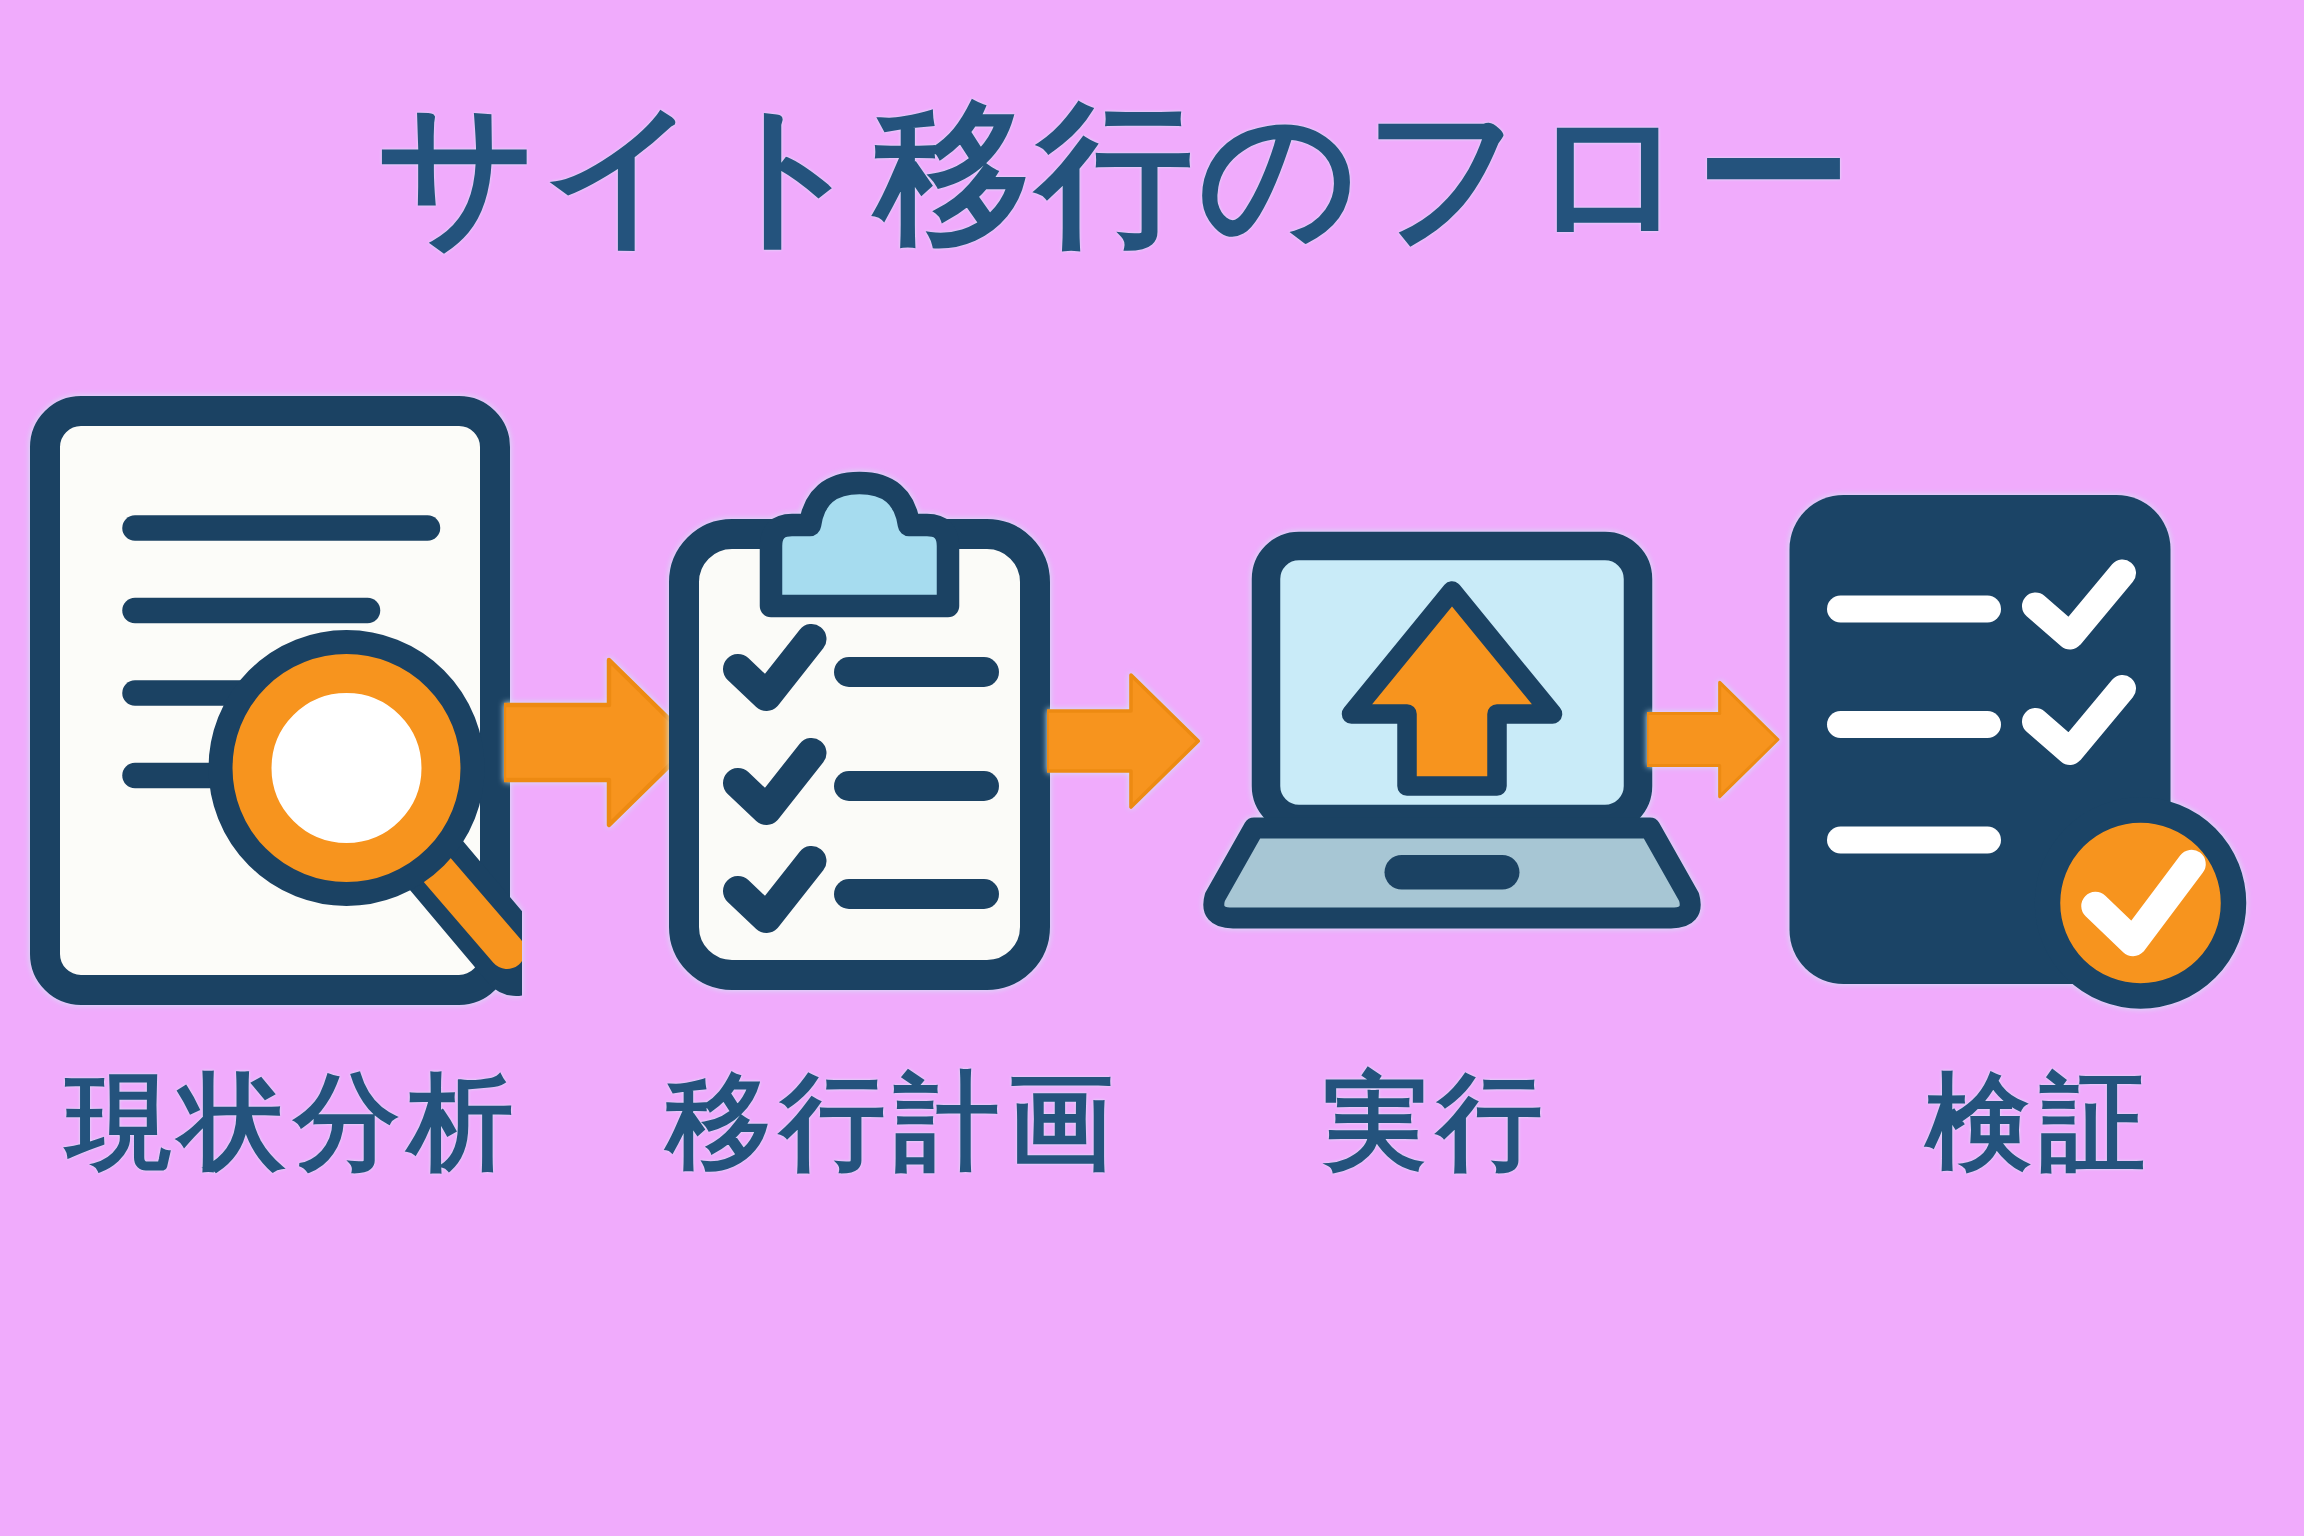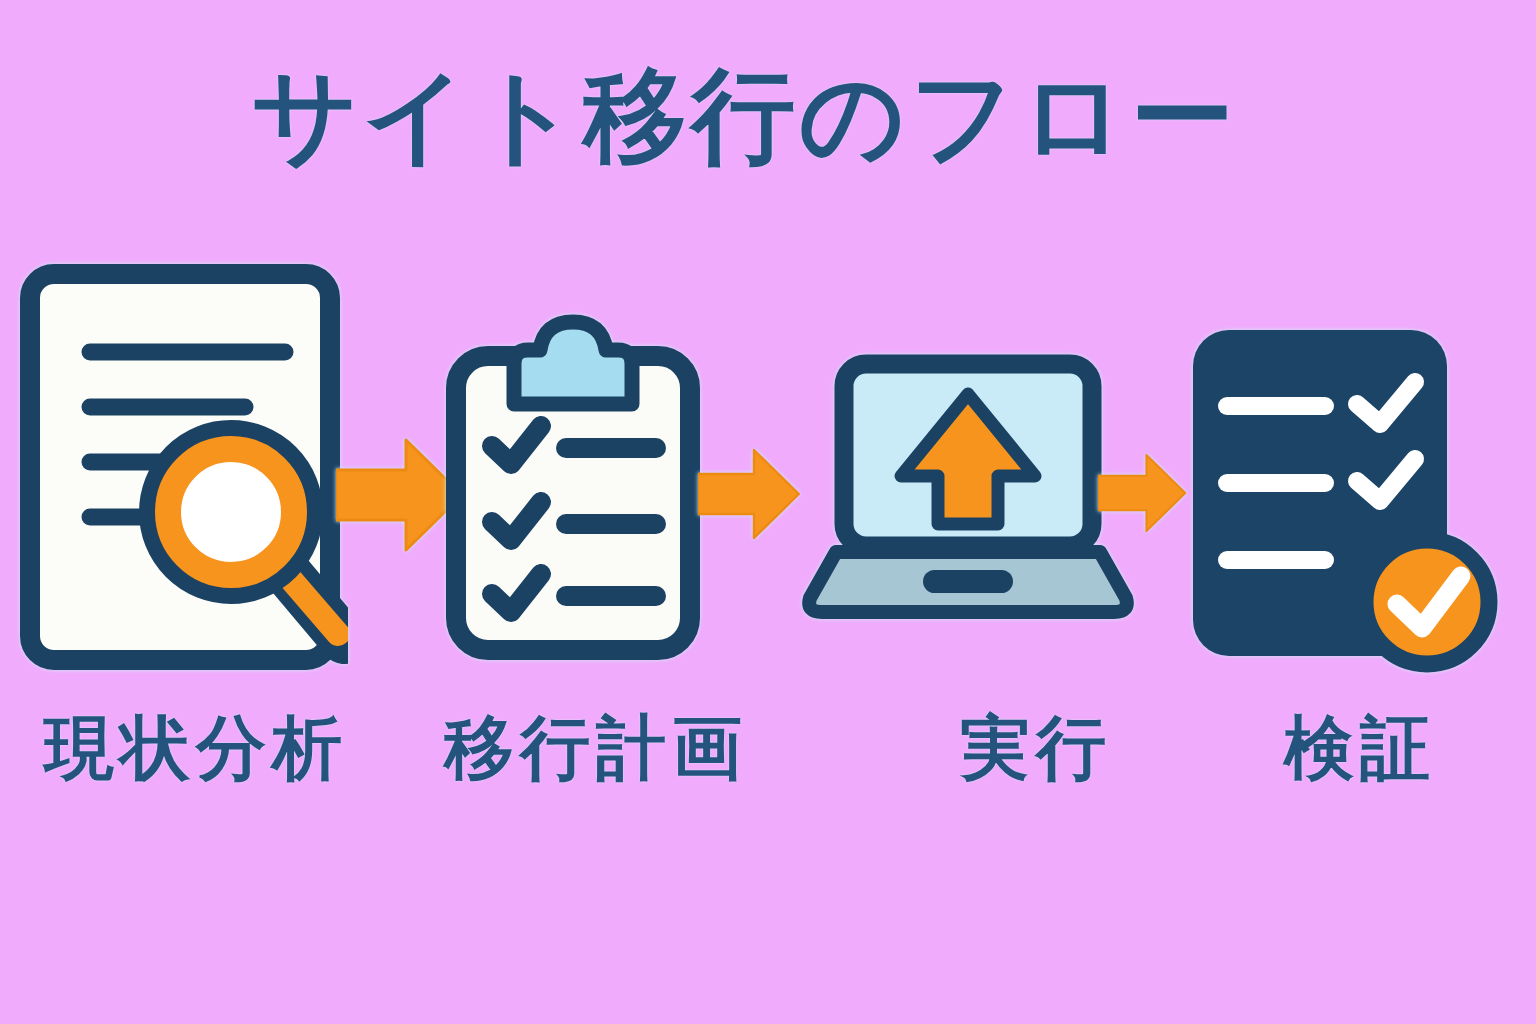--- a/index.html
+++ b/index.html
@@ -122,16 +122,16 @@
         <polyline points="172,159 195,179 230,137"></polyline>
         <line x1="42" y1="238" x2="140" y2="238"></line>
       </g>
       <circle cx="242" cy="280" r="62" fill="#f7941e" stroke="#1b4466" stroke-width="17"></circle>
       <polyline points="212,282 237,306 276,254" fill="none" stroke="#ffffff" stroke-width="19" stroke-linecap="round" stroke-linejoin="round"></polyline>
     </svg>
   </div>
 
   <div class="step-label" style="left:196px;">現状分析</div>
   <div class="step-label" style="left:596px;">移行計画</div>
-  <div class="step-label" style="left:1036px;text-align:right;">実行</div>
+  <div class="step-label" style="left:958px;text-align:right;">実行</div>
   <div class="step-label" style="left:1360px;">検証</div>
 
 </div>
 
 </body></html>

